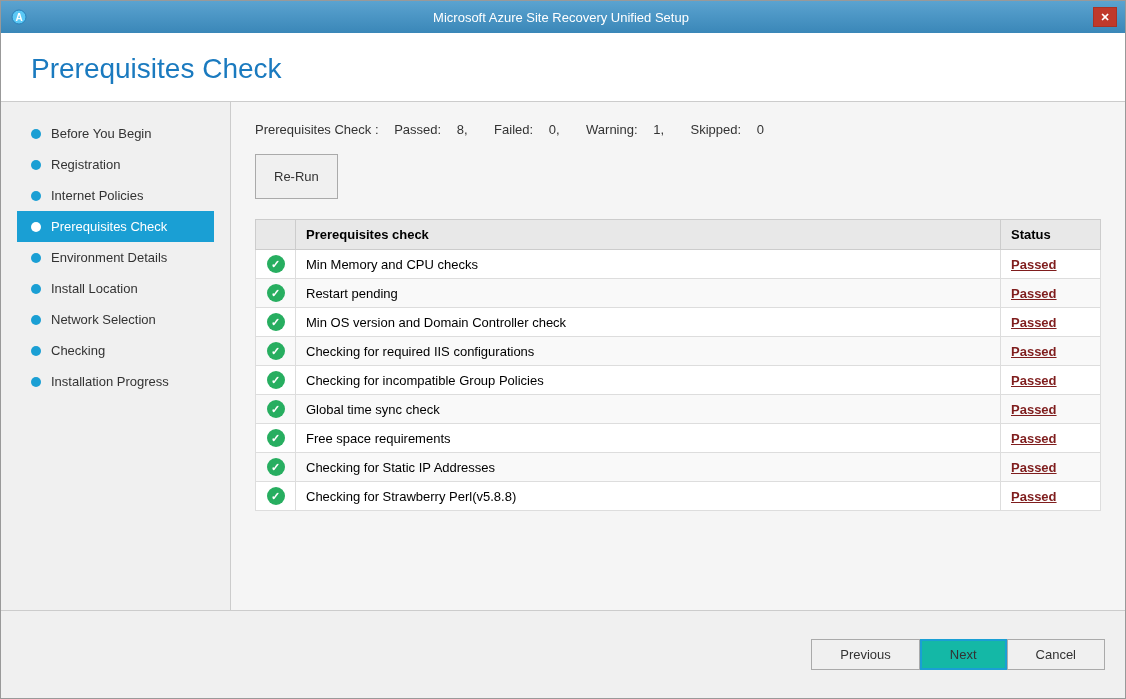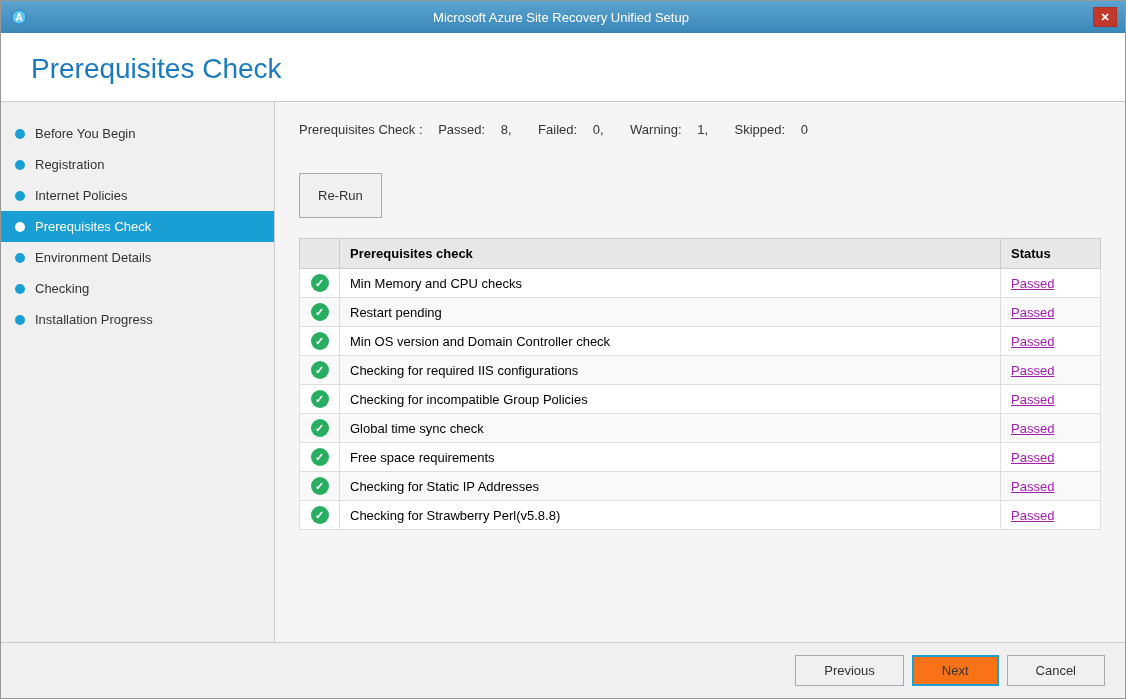--- a/index.html
+++ b/index.html
@@ -67,24 +67,24 @@
       color: #1a7abf;
       font-size: 28px;
       font-weight: 300;
     }
     .content-area {
       display: flex;
       flex: 1;
       overflow: hidden;
     }
     .sidebar {
-      width: 274px;
+      width: 230px;
       background: #f0f0f0;
       border-right: 1px solid #ccc;
-      padding: 16px 0;
+      padding: 16px 16px;
       flex-shrink: 0;
       text-align: right;
     }
     .sidebar-item {
       display: flex;
       align-items: center;
       padding: 8px 14px;
       cursor: pointer;
       color: #333;
     }
@@ -114,21 +114,21 @@
       overflow: hidden;
     }
     .main-inner {
       flex: 1;
       padding: 20px 24px;
       overflow-y: auto;
     }
     .prereq-summary {
       font-size: 13px;
       color: #333;
-      margin-bottom: 36px;
+      margin-bottom: 17px;
     }
     .prereq-summary span {
       margin-right: 12px;
     }
     .rerun-btn {
       display: inline-block;
       padding: 14px 18px;
       background: #f0f0f0;
       border: 1px solid #aaa;
       cursor: pointer;
@@ -164,44 +164,43 @@
       border-radius: 50%;
       background: #27ae60;
       display: inline-flex;
       align-items: center;
       justify-content: center;
       color: white;
       font-size: 11px;
       font-weight: bold;
     }
     .status-link {
-      color: #a21caf;
+      color: #7f1d1d;
       text-decoration: underline;
       cursor: pointer;
-      font-weight: 400;
+      font-weight: 700;
     }
     .footer-bar {
       background: #f0f0f0;
       border-top: 1px solid #ccc;
-      padding: 12px 20px;
+      padding: 28px 20px;
       display: flex;
       justify-content: flex-end;
-      gap: 8px;
       flex-shrink: 0;
     }
     .footer-btn {
       padding: 6px 28px;
       font-size: 13px;
       cursor: pointer;
       border: 1px solid #aaa;
       background: #f0f0f0;
       color: #333;
     }
     .footer-btn.primary {
-      background: #f97316;
+      background: #14b8a6;
       border: 2px solid #1a9fd4;
     }
     .td-icon { text-align: center; }
   </style>
 </head>
 <body>
 
 <div class="window">
 
   <div class="titlebar">
@@ -234,20 +233,28 @@
           <span class="dot"></span>
           <span class="sidebar-item-label">Internet Policies</span>
         </div>
         <div class="sidebar-item active">
           <span class="dot"></span>
           <span class="sidebar-item-label">Prerequisites Check</span>
         </div>
         <div class="sidebar-item">
           <span class="dot"></span>
           <span class="sidebar-item-label">Environment Details</span>
+        </div>
+        <div class="sidebar-item">
+          <span class="dot"></span>
+          <span class="sidebar-item-label">Install Location</span>
+        </div>
+        <div class="sidebar-item">
+          <span class="dot"></span>
+          <span class="sidebar-item-label">Network Selection</span>
         </div>
         <div class="sidebar-item">
           <span class="dot"></span>
           <span class="sidebar-item-label">Checking</span>
         </div>
         <div class="sidebar-item">
           <span class="dot"></span>
           <span class="sidebar-item-label">Installation Progress</span>
         </div>
       </div>

